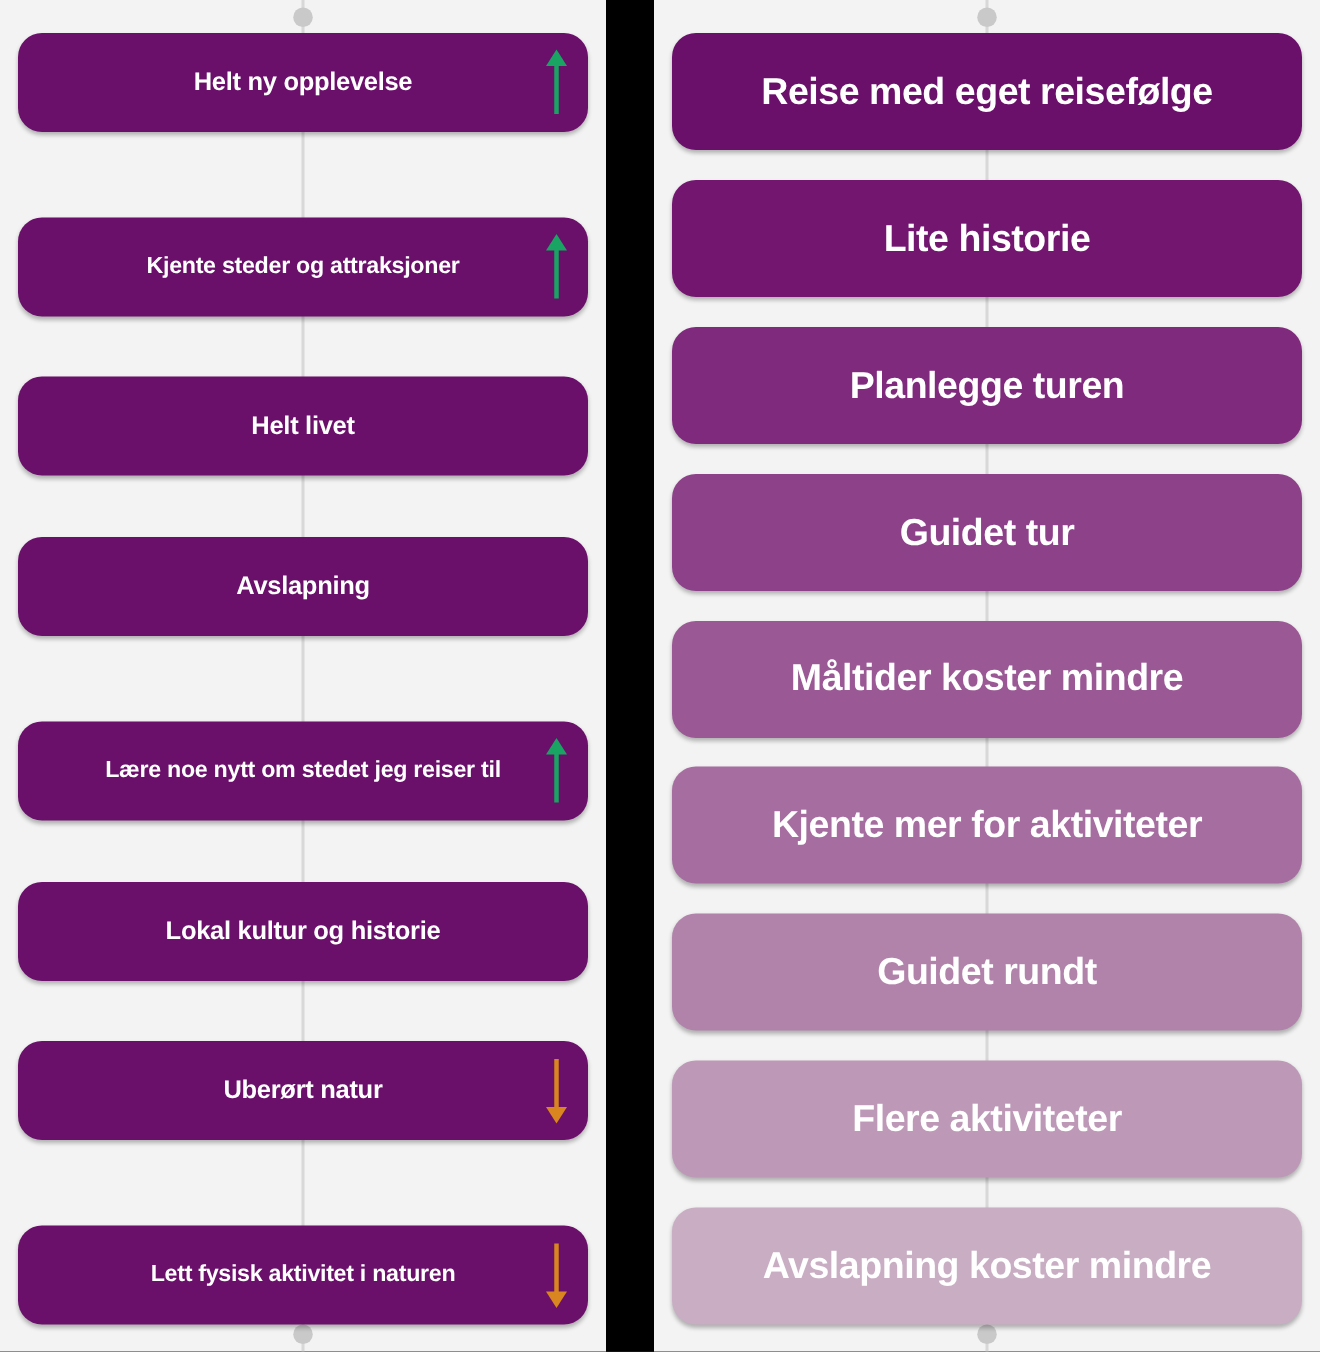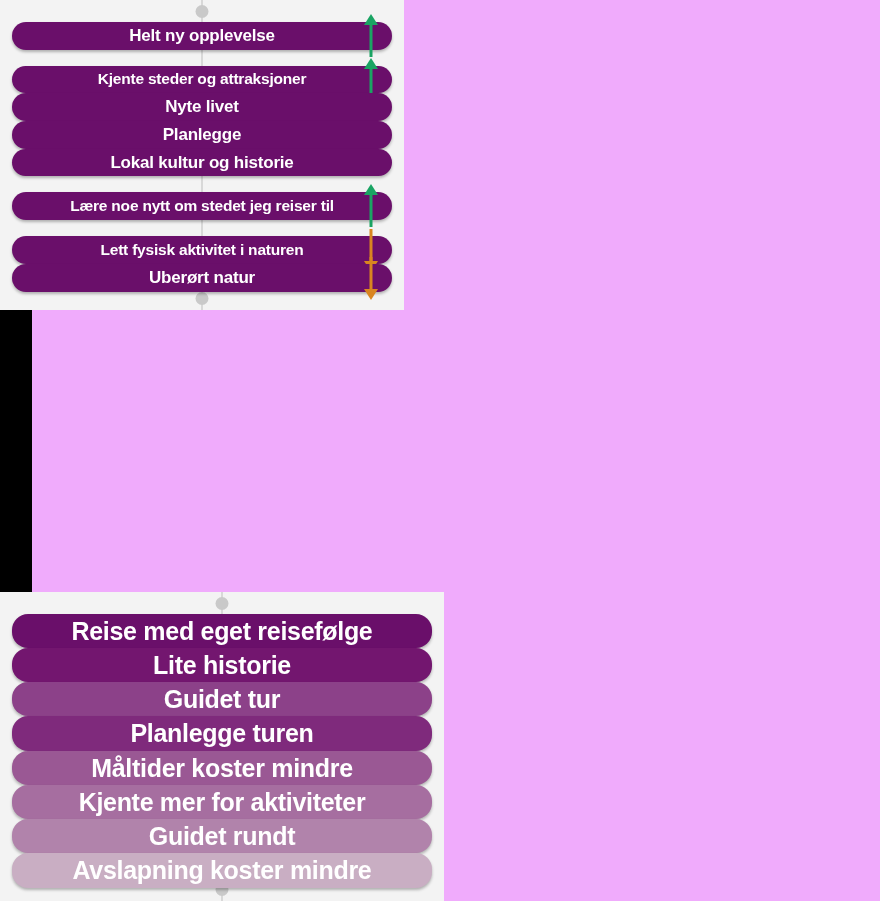--- a/index.html
+++ b/index.html
@@ -10,23 +10,22 @@
   body {
     width: 880px;
     height: 901px;
     font-family: "Liberation Sans", sans-serif;
     overflow: hidden;
   }
   .board {
     position: relative;
     width: 880px;
     height: 901px;
-    background: #f0abfc;
+    background: #0f172a;
     display: flex;
-    flex-direction: column;
   }
   .panel {
     position: relative;
     height: 901px;
     background: #f3f3f3;
     box-sizing: border-box;
     overflow: hidden;
   }
   .panel-left {
     width: 404px;
@@ -91,21 +90,21 @@
     font-size: 17px;
     font-weight: bold;
     letter-spacing: -0.2px;
     line-height: 1.05;
   }
   .panel-left .chip.small {
     font-size: 15.5px;
     margin-top: 16px;
   }
   .panel-right .chip {
-    height: 92px;
+    height: 78px;
     font-size: 25px;
     font-weight: bold;
     letter-spacing: -0.3px;
     line-height: 1.05;
     padding: 4px 16px;
   }
   .chip-label {
     display: block;
     width: 100%;
   }
@@ -145,55 +144,55 @@
         <span class="chip-label">Kjente steder og attraksjoner</span>
         <span class="arrow">
           <svg width="18" height="46" viewBox="0 0 18 46">
               <line x1="9" y1="44" x2="9" y2="8" stroke="#1aa463" stroke-width="3"></line>
               <polygon points="9,1 2,12 16,12" fill="#1aa463"></polygon>
             </svg>
         </span>
       </div>
 
       <div class="chip" style="background:#6a0f6a">
-        <span class="chip-label">Nyte livet</span>
-      </div>
-
-      <div class="chip" style="background:#6a0f6a">
-        <span class="chip-label">Planlegge</span>
-      </div>
-
-
-
-      <div class="chip" style="background:#6a0f6a">
-        <span class="chip-label">Lokal kultur og historie</span>
-      </div>
+        <span class="chip-label">Helt livet</span>
+      </div>
+
+      <div class="chip" style="background:#6a0f6a">
+        <span class="chip-label">Avslapning</span>
+      </div>
+
+
 
       <div class="chip small" style="background:#6a0f6a">
         <span class="chip-label">Lære noe nytt om stedet jeg reiser til</span>
         <span class="arrow">
           <svg width="18" height="46" viewBox="0 0 18 46">
               <line x1="9" y1="44" x2="9" y2="8" stroke="#1aa463" stroke-width="3"></line>
               <polygon points="9,1 2,12 16,12" fill="#1aa463"></polygon>
             </svg>
         </span>
       </div>
 
+      <div class="chip" style="background:#6a0f6a">
+        <span class="chip-label">Lokal kultur og historie</span>
+      </div>
+
+      <div class="chip" style="background:#6a0f6a">
+        <span class="chip-label">Uberørt natur</span>
+        <span class="arrow">
+          <svg width="18" height="46" viewBox="0 0 18 46">
+              <line x1="9" y1="2" x2="9" y2="38" stroke="#d98520" stroke-width="3"></line>
+              <polygon points="9,45 2,34 16,34" fill="#d98520"></polygon>
+            </svg>
+        </span>
+      </div>
+
       <div class="chip small" style="background:#6a0f6a">
         <span class="chip-label">Lett fysisk aktivitet i naturen</span>
-        <span class="arrow">
-          <svg width="18" height="46" viewBox="0 0 18 46">
-              <line x1="9" y1="2" x2="9" y2="38" stroke="#d98520" stroke-width="3"></line>
-              <polygon points="9,45 2,34 16,34" fill="#d98520"></polygon>
-            </svg>
-        </span>
-      </div>
-
-      <div class="chip" style="background:#6a0f6a">
-        <span class="chip-label">Uberørt natur</span>
         <span class="arrow">
           <svg width="18" height="46" viewBox="0 0 18 46">
               <line x1="9" y1="2" x2="9" y2="38" stroke="#d98520" stroke-width="3"></line>
               <polygon points="9,45 2,34 16,34" fill="#d98520"></polygon>
             </svg>
         </span>
       </div>
 
     </div>
   </div>
@@ -205,35 +204,38 @@
     <div class="spine-dot top"></div>
     <div class="spine-dot bottom"></div>
     <div class="stack">
 
       <div class="chip" style="background:#6a0f6a">
         <span class="chip-label">Reise med eget reisefølge</span>
       </div>
       <div class="chip" style="background:#73166f">
         <span class="chip-label">Lite historie</span>
       </div>
+      <div class="chip" style="background:#7f2a7c">
+        <span class="chip-label">Planlegge turen</span>
+      </div>
       <div class="chip" style="background:#8c4189">
         <span class="chip-label">Guidet tur</span>
       </div>
-      <div class="chip" style="background:#7f2a7c">
-        <span class="chip-label">Planlegge turen</span>
-      </div>
       <div class="chip" style="background:#9a5894">
         <span class="chip-label">Måltider koster mindre</span>
       </div>
       <div class="chip" style="background:#a66ea0">
         <span class="chip-label">Kjente mer for aktiviteter</span>
       </div>
       <div class="chip" style="background:#b183ab">
         <span class="chip-label">Guidet rundt</span>
       </div>
+      <div class="chip" style="background:#bd99b7">
+        <span class="chip-label">Flere aktiviteter</span>
+      </div>
       <div class="chip" style="background:#c9aec3">
         <span class="chip-label">Avslapning koster mindre</span>
       </div>
 
     </div>
   </div>
 
 </div>
 
 </body></html>

